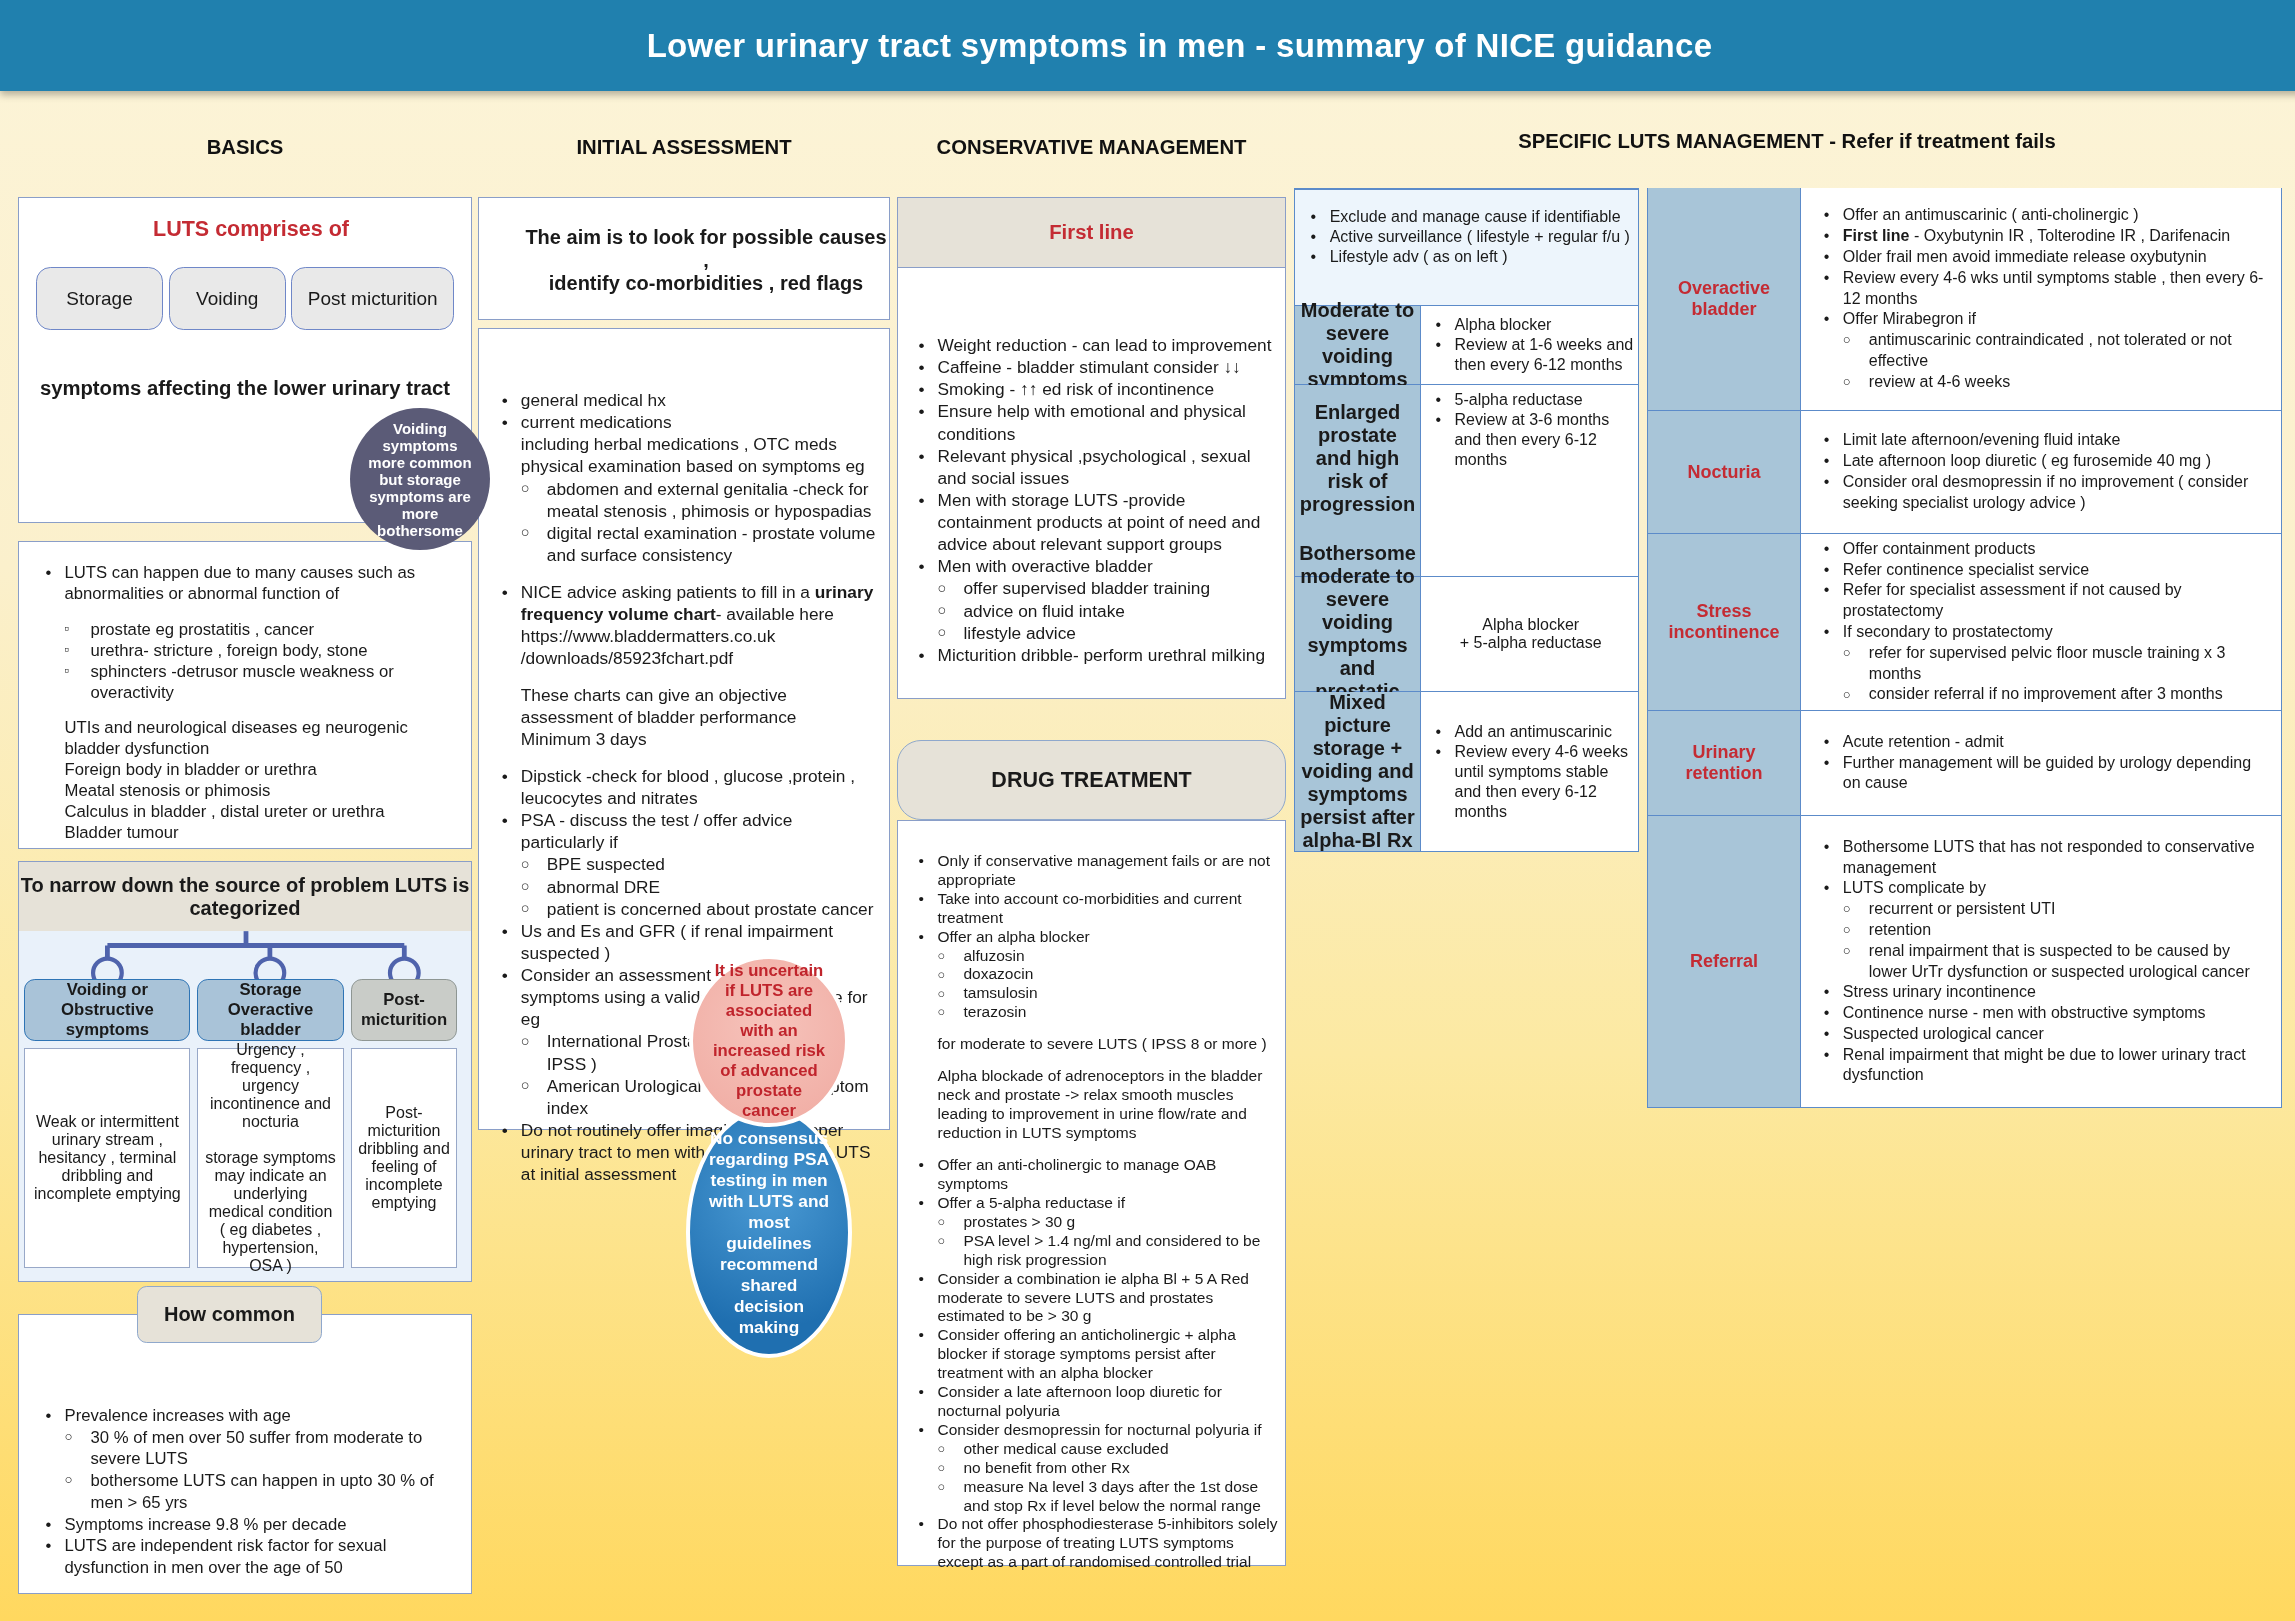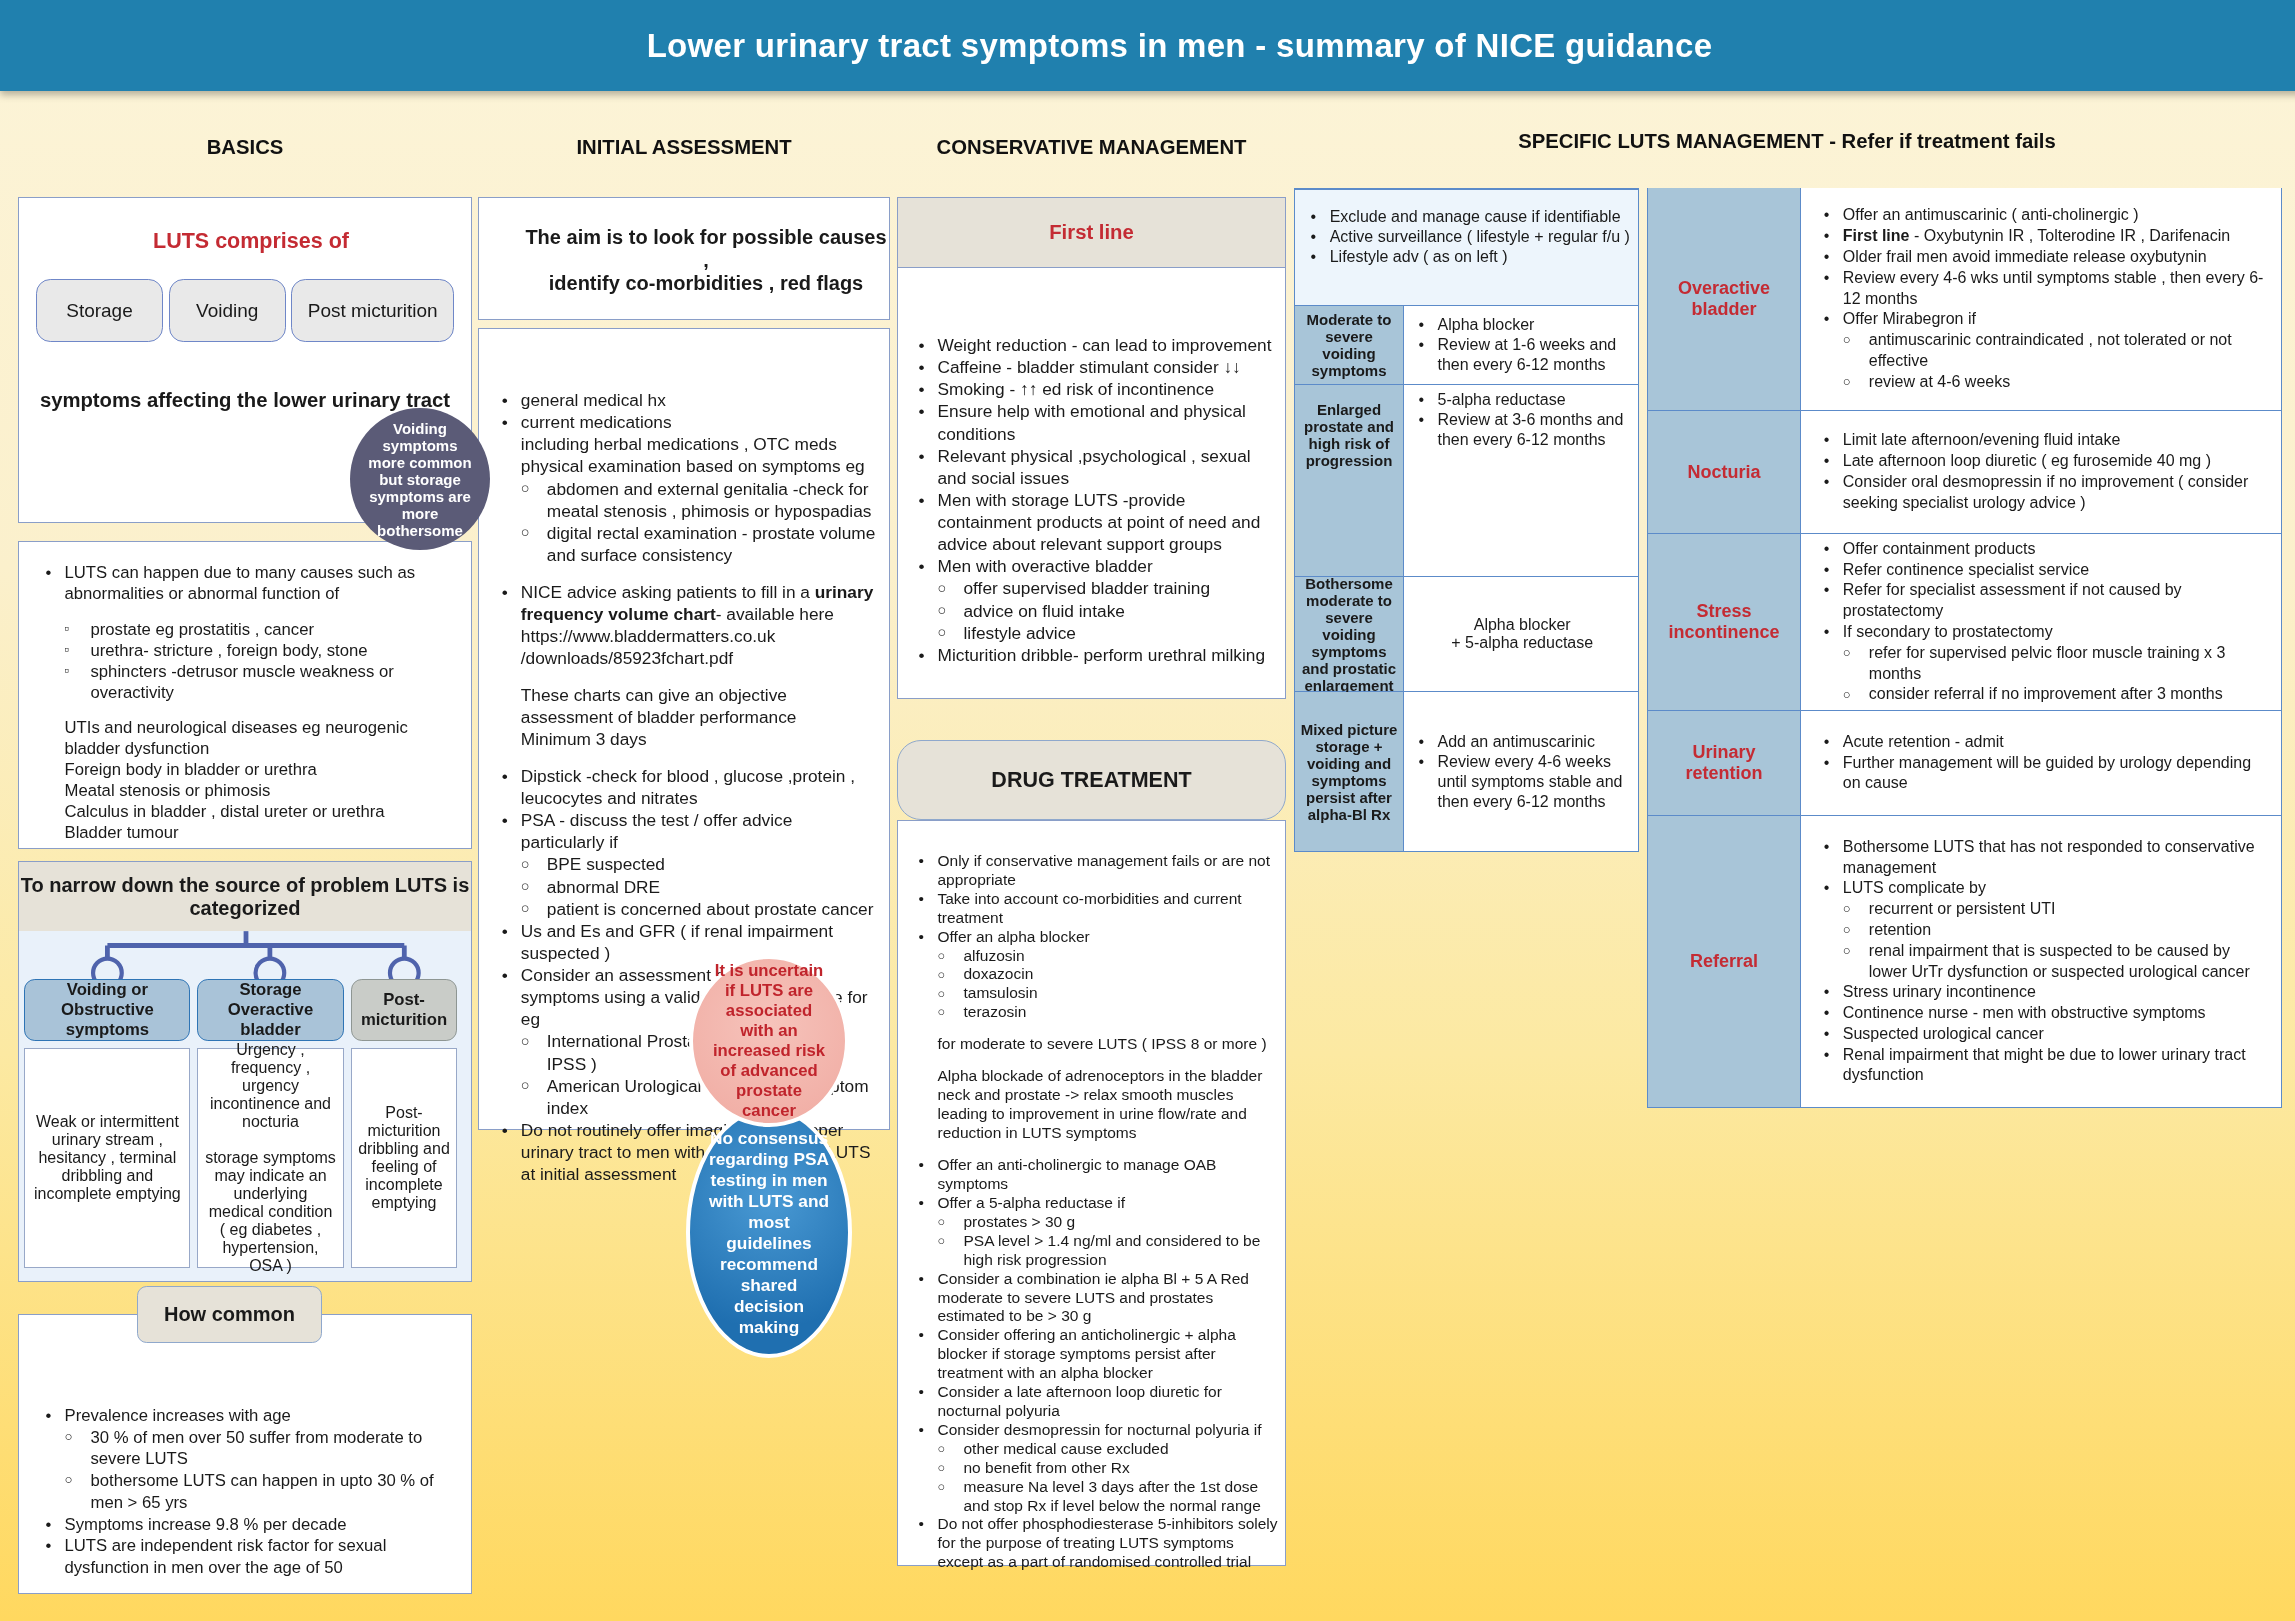--- a/index.html
+++ b/index.html
@@ -26,21 +26,21 @@
   
   .list{box-sizing:border-box;}
   .li{display:flex;align-items:flex-start;}
   .li .mk{flex:0 0 27.5px;padding-left:8.4px;box-sizing:border-box;}
   .li .tx{flex:1 1 auto;}
   .li.m-o,.li.m-s,.li.m-p{margin-left:27.5px;}
   .li.m-o .mk,.li.m-s .mk{flex:0 0 26px;padding-left:0;font-size:82%;padding-top:1.2px;}
   .li.m-gap{height:.85em;}
   
   #p-comprises{left:18px;top:197px;width:454px;height:326px;}
-  #p-comprises .red-title{margin-top:31px;text-align:center;font-size:21.5px;font-weight:bold;padding-left:12px;}
+  #p-comprises .red-title{margin-top:19px;text-align:center;font-size:21.5px;font-weight:bold;padding-left:12px;}
   .chips{display:flex;margin:25px 16.7px 0 16.7px;gap:5.4px;}
   .chip{height:63px;background:#E9E9E9;border:1.2px solid #6F87C8;border-radius:14.3px;display:flex;
     align-items:center;justify-content:center;font-size:19px;box-sizing:border-box;}
   .chip.c1{width:30.5%;}.chip.c2{width:28%;text-align:center;}.chip.c3{width:39%;}
   #p-comprises .caption{margin-top:47px;text-align:center;font-size:20.3px;font-weight:bold;}
   .note-circle{position:absolute;border-radius:50%;display:flex;align-items:center;justify-content:center;
     text-align:center;box-sizing:border-box;}
   #c-dark{left:350px;top:408px;width:140px;height:142px;background:#5B5B77;color:#fff;
     font-weight:bold;font-size:15px;padding:15.5px;z-index:5;}
   #p-causes{left:18px;top:541px;width:454px;height:308px;}
@@ -90,21 +90,21 @@
   #t-obstructive{left:1294px;top:188px;width:345px;}
   #t-manage{left:1647px;top:188px;width:635px;}
   .ob-head{height:66px;background:#E6E2D8;display:flex;align-items:center;justify-content:center;
     text-align:center;font-weight:bold;font-size:18px;}
   .ob-intro{height:116px;background:#EDF5FC;border-top:1.2px solid #5C8BC9;box-sizing:border-box;}
   .ob-intro .list{padding:16.7px 3.6px 0 7.2px;font-size:15.5px;line-height:1.3;}
   .trow{display:flex;border-top:1.2px solid #5C8BC9;box-sizing:border-box;}
   .tlabel{display:flex;flex-direction:column;justify-content:center;align-items:center;text-align:center;
     background:#A8C5D8;border-right:1.2px solid #5C8BC9;font-weight:bold;box-sizing:border-box;padding:4.8px;}
   .tcell{flex:1;display:flex;flex-direction:column;justify-content:center;box-sizing:border-box;overflow:hidden;}
-  #t-obstructive .tlabel{width:109px;font-size:15px;}
+  #t-obstructive .tlabel{width:126px;font-size:20px;}
   #t-obstructive .tcell{padding:4.8px 3.6px 4.8px 6px;}
   #t-obstructive .list{font-size:16px;line-height:1.25;}
   #t-obstructive .r1{height:79px;}
   #t-obstructive .r2{height:192px;}
   #t-obstructive .r3{height:115px;}
   #t-obstructive .r4{height:160px;}
   .trow.top .tlabel,.trow.top .tcell{justify-content:flex-start;padding-top:15.5px;}
   .tcell.center{align-items:center;text-align:center;font-size:16px;}
   #t-manage .tlabel{width:153px;font-size:18px;}
   #t-manage .tcell{padding:8.4px 10.8px 8.4px 14.3px;}

